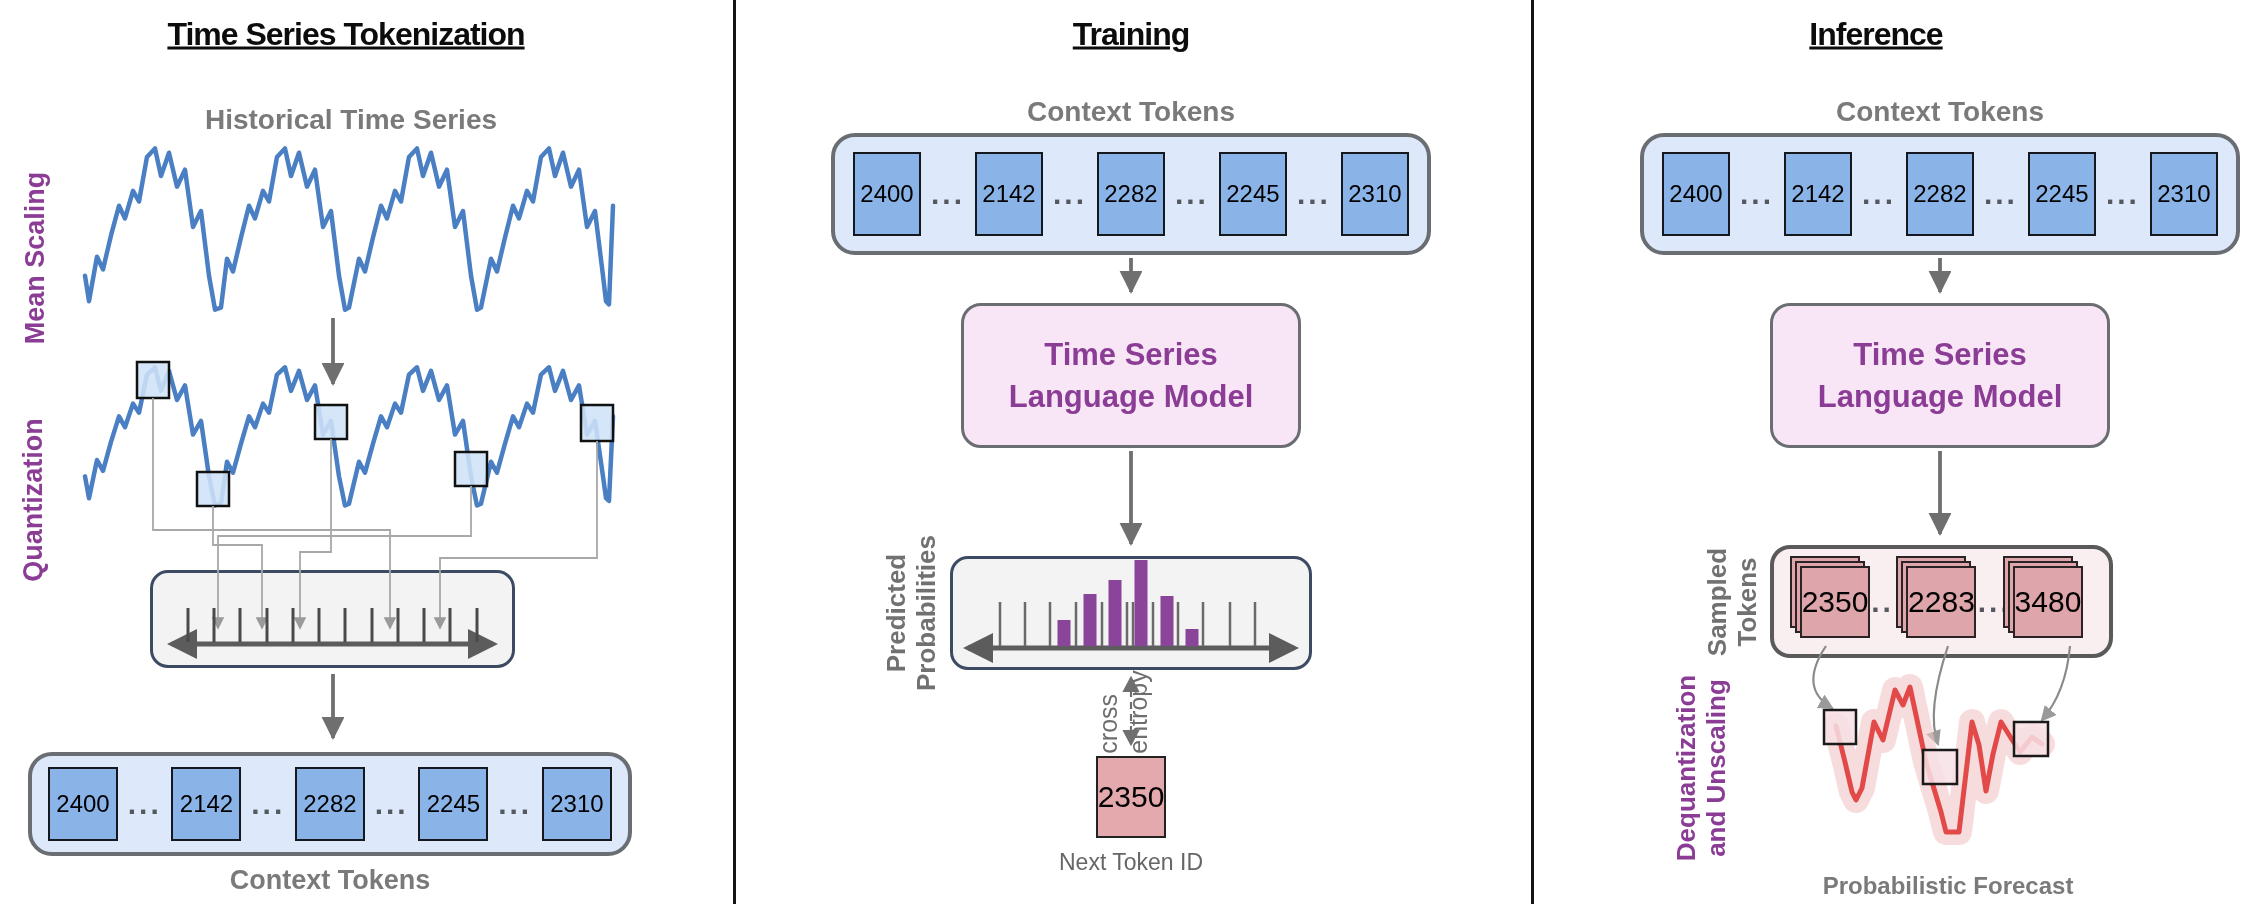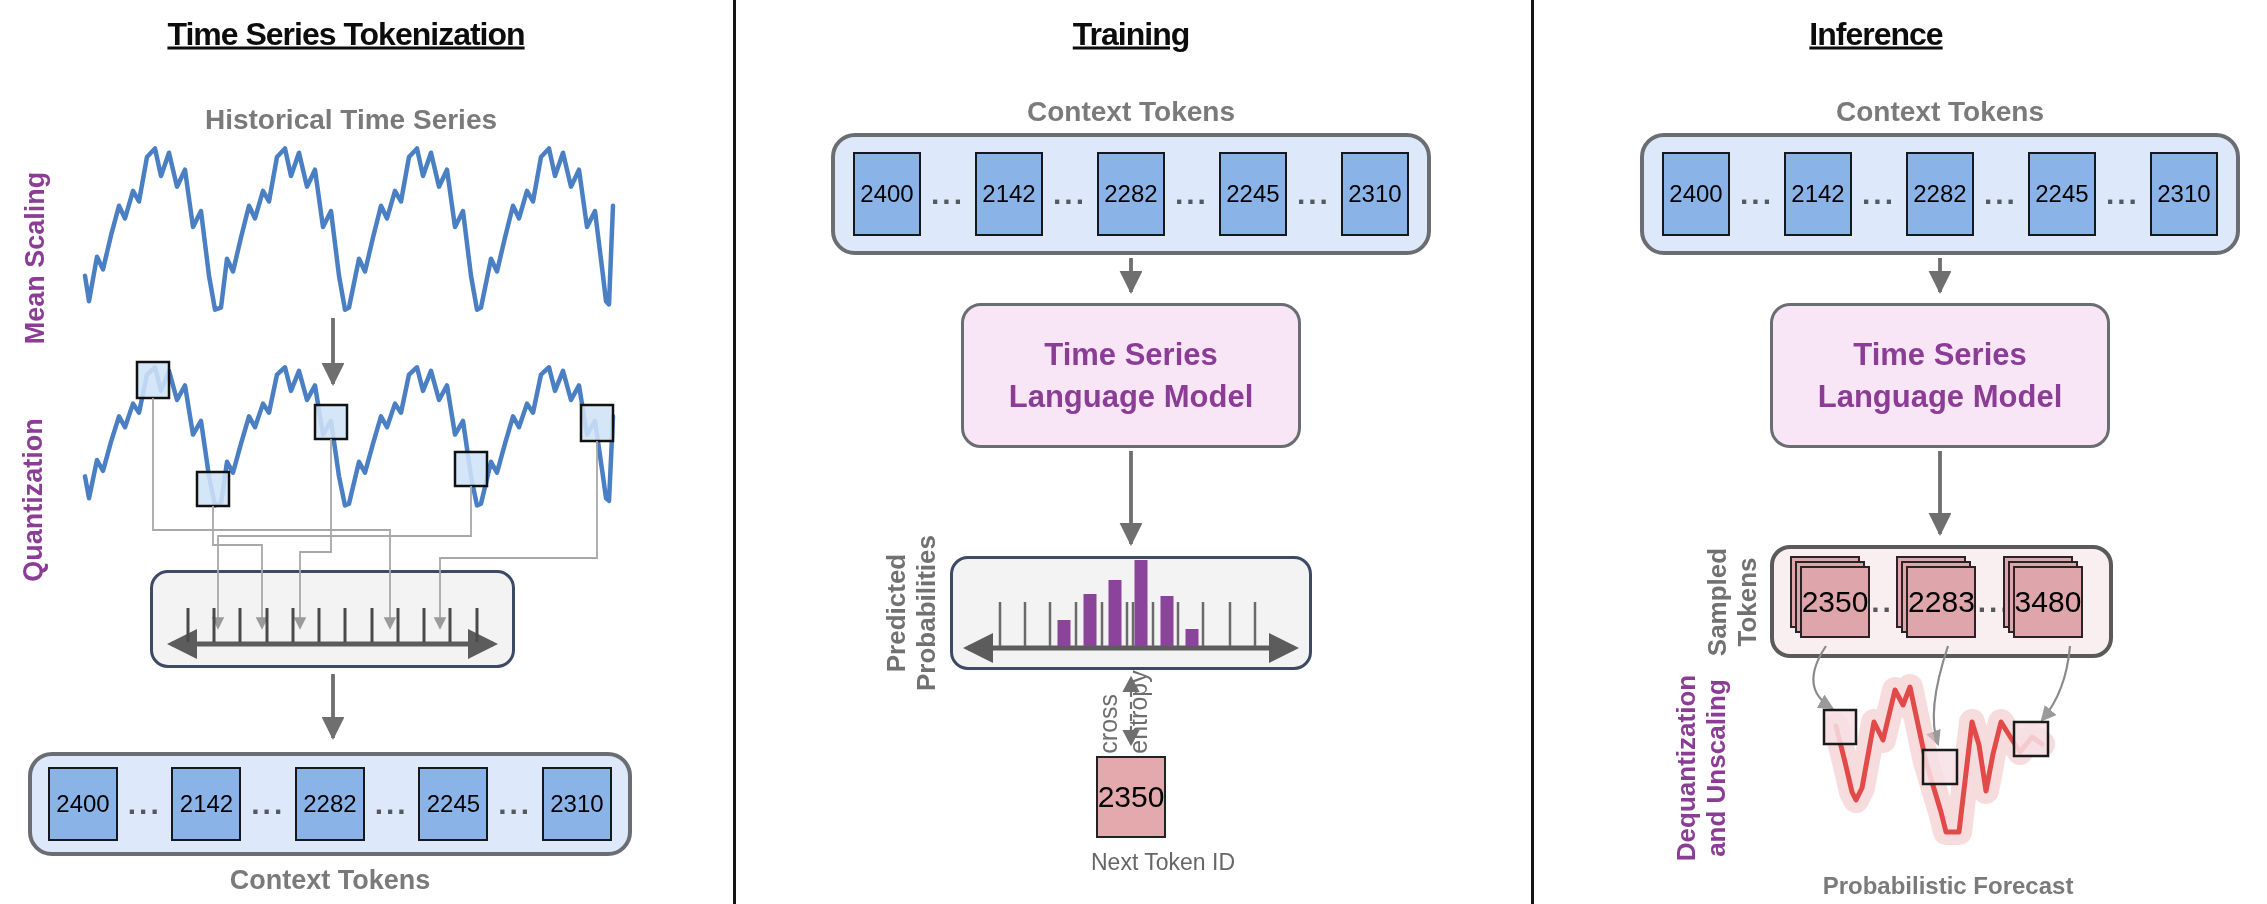--- a/index.html
+++ b/index.html
@@ -5,21 +5,21 @@
   html,body{margin:0;padding:0;background:#fff;}
   .stage{position:relative;width:2267px;height:904px;background:#ffffff;overflow:hidden;
          font-family:"Liberation Sans", sans-serif;}
   .divider{position:absolute;top:0;bottom:0;width:3px;background:#141414;z-index:2;}
   .lbl{position:absolute;transform:translate(-50%,-50%);white-space:nowrap;z-index:6;}
   .title{font-size:32px;font-weight:800;color:#0c0c0c;letter-spacing:-1px;text-decoration:underline;}
   .gray-lbl{font-size:28px;font-weight:700;color:#7a7a7a;}
   .rot{transform:translate(-50%,-50%) rotate(-90deg);}
   .purple-lbl{font-size:27px;font-weight:700;color:#8b3d96;text-align:center;line-height:1.15;}
   .gray-rot{font-size:26px;font-weight:700;color:#717171;text-align:center;line-height:1.15;}
-  .small-gray{font-size:23px;font-weight:400;color:#666;margin-left:32px;}
+  .small-gray{font-size:23px;font-weight:400;color:#666;}
   .tok-container{position:absolute;background:#dde9fa;border:4px solid #6a6d72;border-radius:24px;
                  display:flex;align-items:center;justify-content:space-between;z-index:1;box-sizing:border-box;}
   .tok{background:#8ab4e8;border:2px solid #15181d;display:flex;align-items:center;justify-content:center;
        font-size:24px;color:#000;box-sizing:border-box;}
   .dots{color:#55585e;font-size:30px;font-weight:700;letter-spacing:3px;}
   .model-box{position:absolute;background:#f8e6f6;border:3.5px solid #6a6d72;border-radius:20px;
              display:flex;flex-direction:column;align-items:center;justify-content:center;z-index:1;box-sizing:border-box;}
   .model-box span{display:block;font-size:31px;font-weight:800;color:#8b3d96;line-height:1.35;}
   .panel-box{position:absolute;background:#f3f3f4;border:3px solid #3c4a63;border-radius:18px;z-index:1;box-sizing:border-box;}
   .samp-container{position:absolute;background:#f9eef0;border:4px solid #5a5a5a;border-radius:20px;

